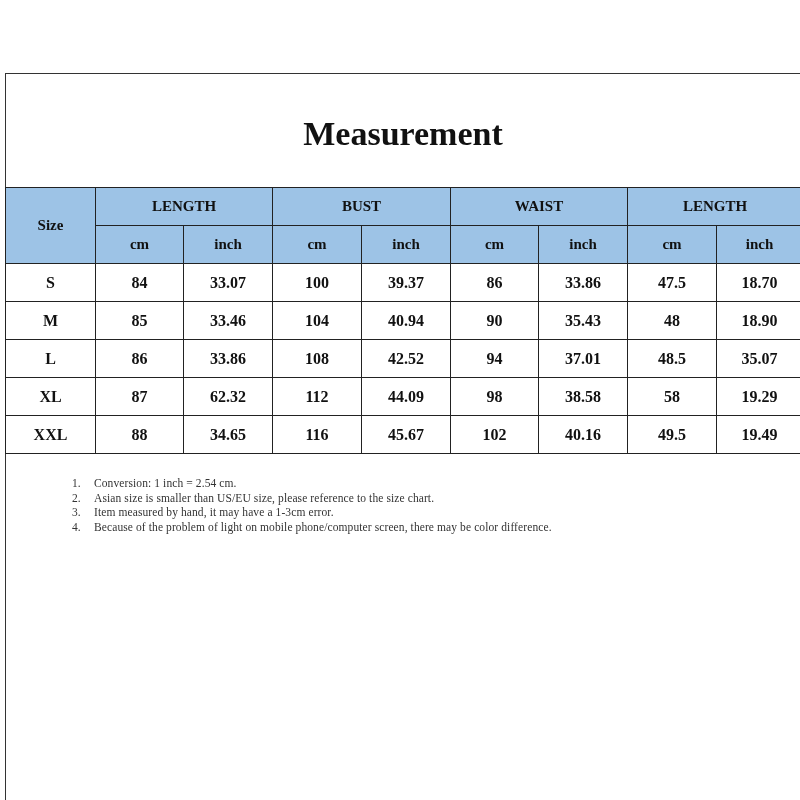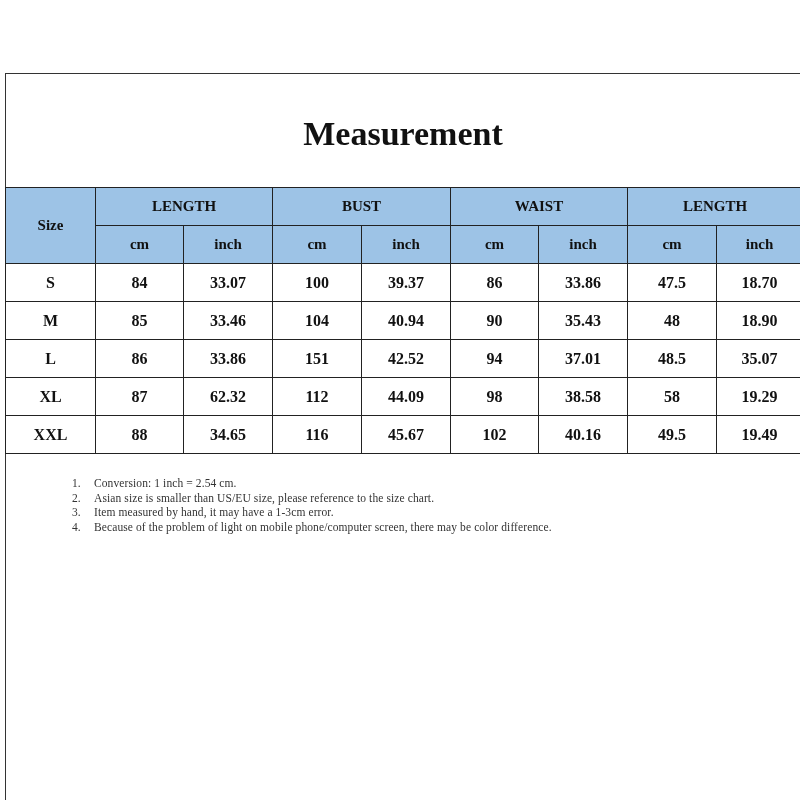--- a/index.html
+++ b/index.html
@@ -75,21 +75,21 @@
         <td>40.94</td>
         <td>90</td>
         <td>35.43</td>
         <td>48</td>
         <td>18.90</td>
       </tr>
       <tr>
         <td>L</td>
         <td>86</td>
         <td>33.86</td>
-        <td>151</td>
+        <td>108</td>
         <td>42.52</td>
         <td>94</td>
         <td>37.01</td>
         <td>48.5</td>
         <td>35.07</td>
       </tr>
       <tr>
         <td>XL</td>
         <td>87</td>
         <td>62.32</td>

